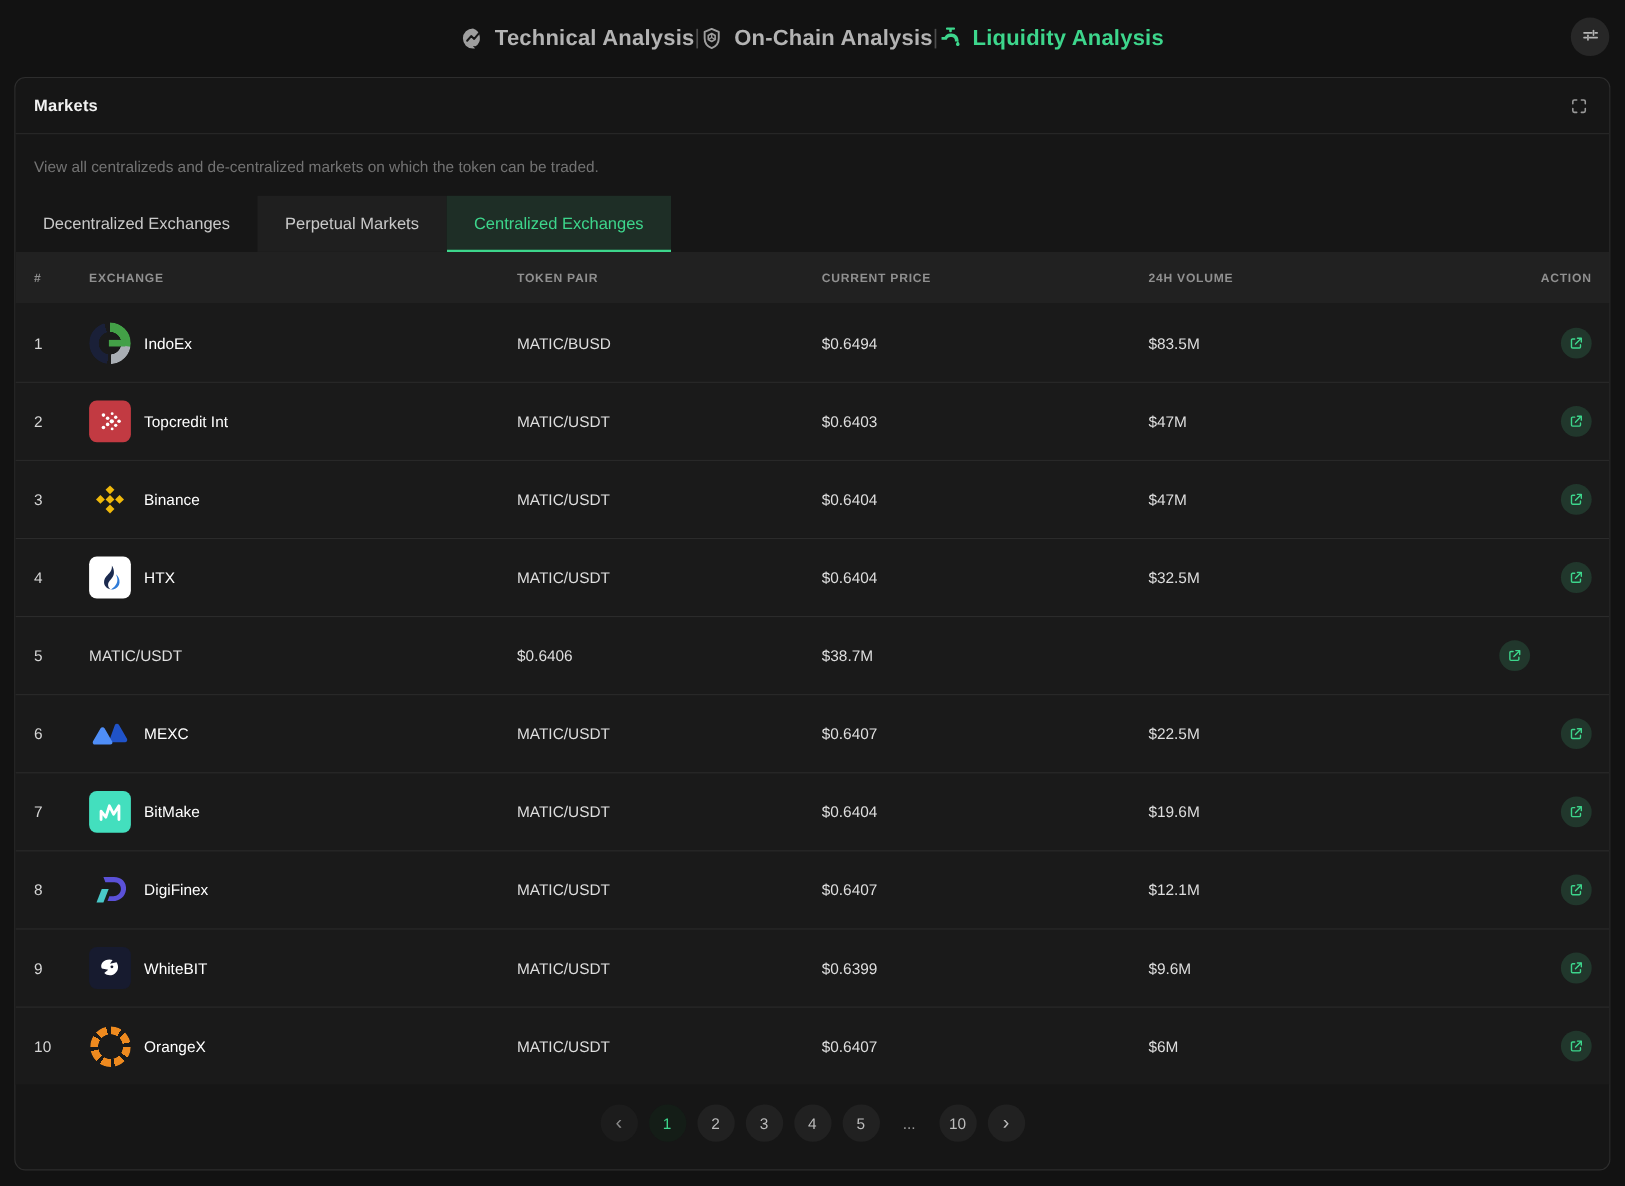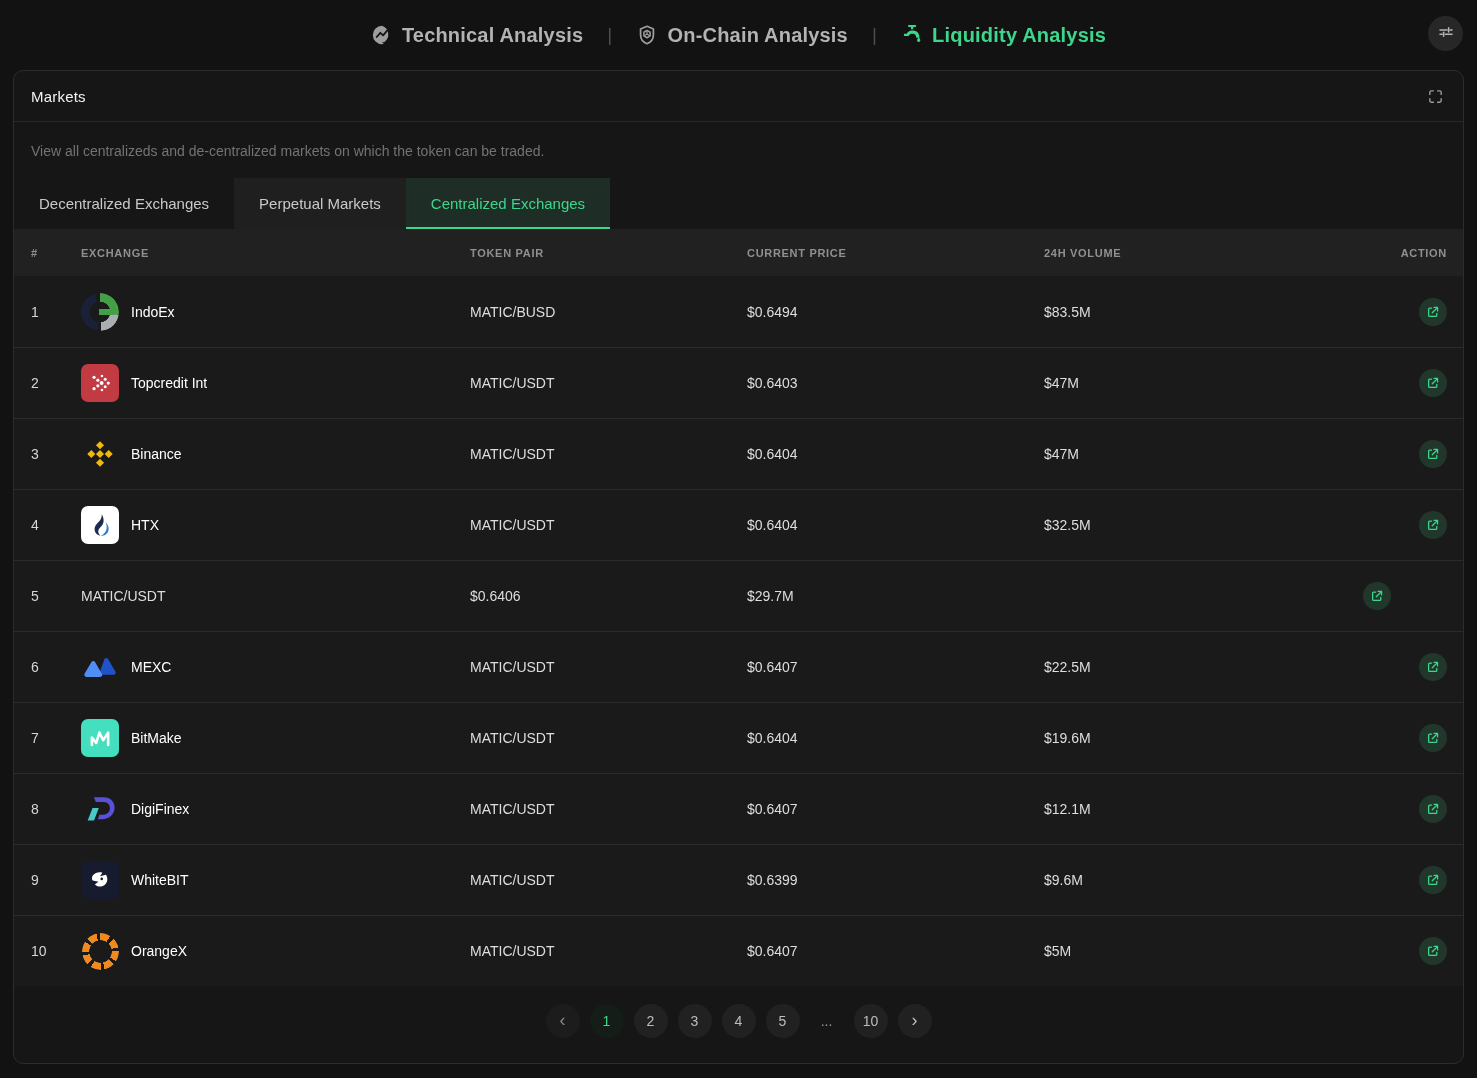--- a/index.html
+++ b/index.html
@@ -7,36 +7,36 @@
   body {
     background:#121212;
     font-family:"Liberation Sans", sans-serif;
     color:#e6e6e6;
     overflow:hidden;
     position:relative;
   }
 
   
   .topbar { height:70px; display:flex; align-items:center; justify-content:center; position:relative; }
-  .top-nav { display:flex; align-items:center; gap:24px; font-size:20px; font-weight:600; letter-spacing:.2px; }
+  .top-nav { display:flex; align-items:center; font-size:20px; font-weight:600; letter-spacing:.2px; }
   .nav-item { display:flex; align-items:center; gap:9px; color:#b3b3b3; cursor:pointer; }
   .nav-item.active { color:#3dd68c; }
   .nav-item .nav-ic { width:22px; height:22px; display:flex; align-items:center; justify-content:center; }
   .nav-item .nav-ic svg { width:22px; height:22px; }
   .nav-sep { color:#4d4d4d; font-weight:400; font-size:19px; }
   .settings-btn { position:absolute; right:14px; top:16px; width:35px; height:35px; border-radius:50%;
     background:#272727; border:none; display:flex; align-items:center; justify-content:center; cursor:pointer; }
   .settings-btn svg { width:18px; height:18px; }
 
   
   .card { position:absolute; left:13px; right:13px; top:70px; bottom:14px;
     background:#161616; border:1px solid #2d2d2d; border-radius:10px; overflow:hidden; }
   .card-header { height:51px; display:flex; align-items:center; justify-content:space-between;
     padding:0 17px; border-bottom:1px solid #282828; }
-  .card-title { font-size:15px; font-weight:400; color:#f2f2f2; letter-spacing:.2px; }
+  .card-title { font-size:15px; font-weight:700; color:#f2f2f2; letter-spacing:.2px; }
   .expand-btn { background:none; border:none; padding:2px; cursor:pointer; line-height:0; }
   .expand-btn svg { width:17px; height:17px; }
   .card-desc { padding:21px 17px 19px; font-size:14px; color:#737373; }
 
   
   .tabs { display:flex; }
   .tab { height:51px; display:flex; align-items:center; padding:0 25px; font-size:15px;
     color:#c9c9c9; background:transparent; border:none; cursor:pointer; font-family:inherit; }
   .tab.active { background:#1e2e26; color:#3dd68c; box-shadow:inset 0 -2px 0 #3dd68c; }
   .tab.alt { background:#1f1f1f; }
@@ -276,21 +276,21 @@
                 <path d="M13.8 4.2h6v6"></path>
                 <path d="M19.3 4.7l-8.6 8.6"></path>
               </svg></span>
           </button>
         </div>
       </div>
       <div class="grid row">
         <div class="cell c-rank">5</div>
         <div class="cell c-pair">MATIC/USDT</div>
         <div class="cell c-price">$0.6406</div>
-        <div class="cell c-volume">$29.7M</div>
+        <div class="cell c-volume">$38.7M</div>
         <div class="cell c-action">
           <button class="action-btn">
             <span style="line-height: 0;"><svg viewBox="0 0 24 24" fill="none" stroke="#3dd68c" stroke-width="2.2" stroke-linecap="round" stroke-linejoin="round">
                 <path d="M9.5 5.5H6.2A1.7 1.7 0 0 0 4.5 7.2v10.6a1.7 1.7 0 0 0 1.7 1.7h10.6a1.7 1.7 0 0 0 1.7-1.7v-3.3"></path>
                 <path d="M13.8 4.2h6v6"></path>
                 <path d="M19.3 4.7l-8.6 8.6"></path>
               </svg></span>
           </button>
         </div>
       </div>
@@ -392,21 +392,21 @@
       <div class="grid row">
         <div class="cell c-rank">10</div>
         <div class="cell c-exchange">
           <div class="logo logo-orangex">
             <div class="orangex-ring"></div>
           </div>
           <span class="ex-name">OrangeX</span>
         </div>
         <div class="cell c-pair">MATIC/USDT</div>
         <div class="cell c-price">$0.6407</div>
-        <div class="cell c-volume">$5M</div>
+        <div class="cell c-volume">$6M</div>
         <div class="cell c-action">
           <button class="action-btn">
             <span style="line-height: 0;"><svg viewBox="0 0 24 24" fill="none" stroke="#3dd68c" stroke-width="2.2" stroke-linecap="round" stroke-linejoin="round">
                 <path d="M9.5 5.5H6.2A1.7 1.7 0 0 0 4.5 7.2v10.6a1.7 1.7 0 0 0 1.7 1.7h10.6a1.7 1.7 0 0 0 1.7-1.7v-3.3"></path>
                 <path d="M13.8 4.2h6v6"></path>
                 <path d="M19.3 4.7l-8.6 8.6"></path>
               </svg></span>
           </button>
         </div>
       </div>

